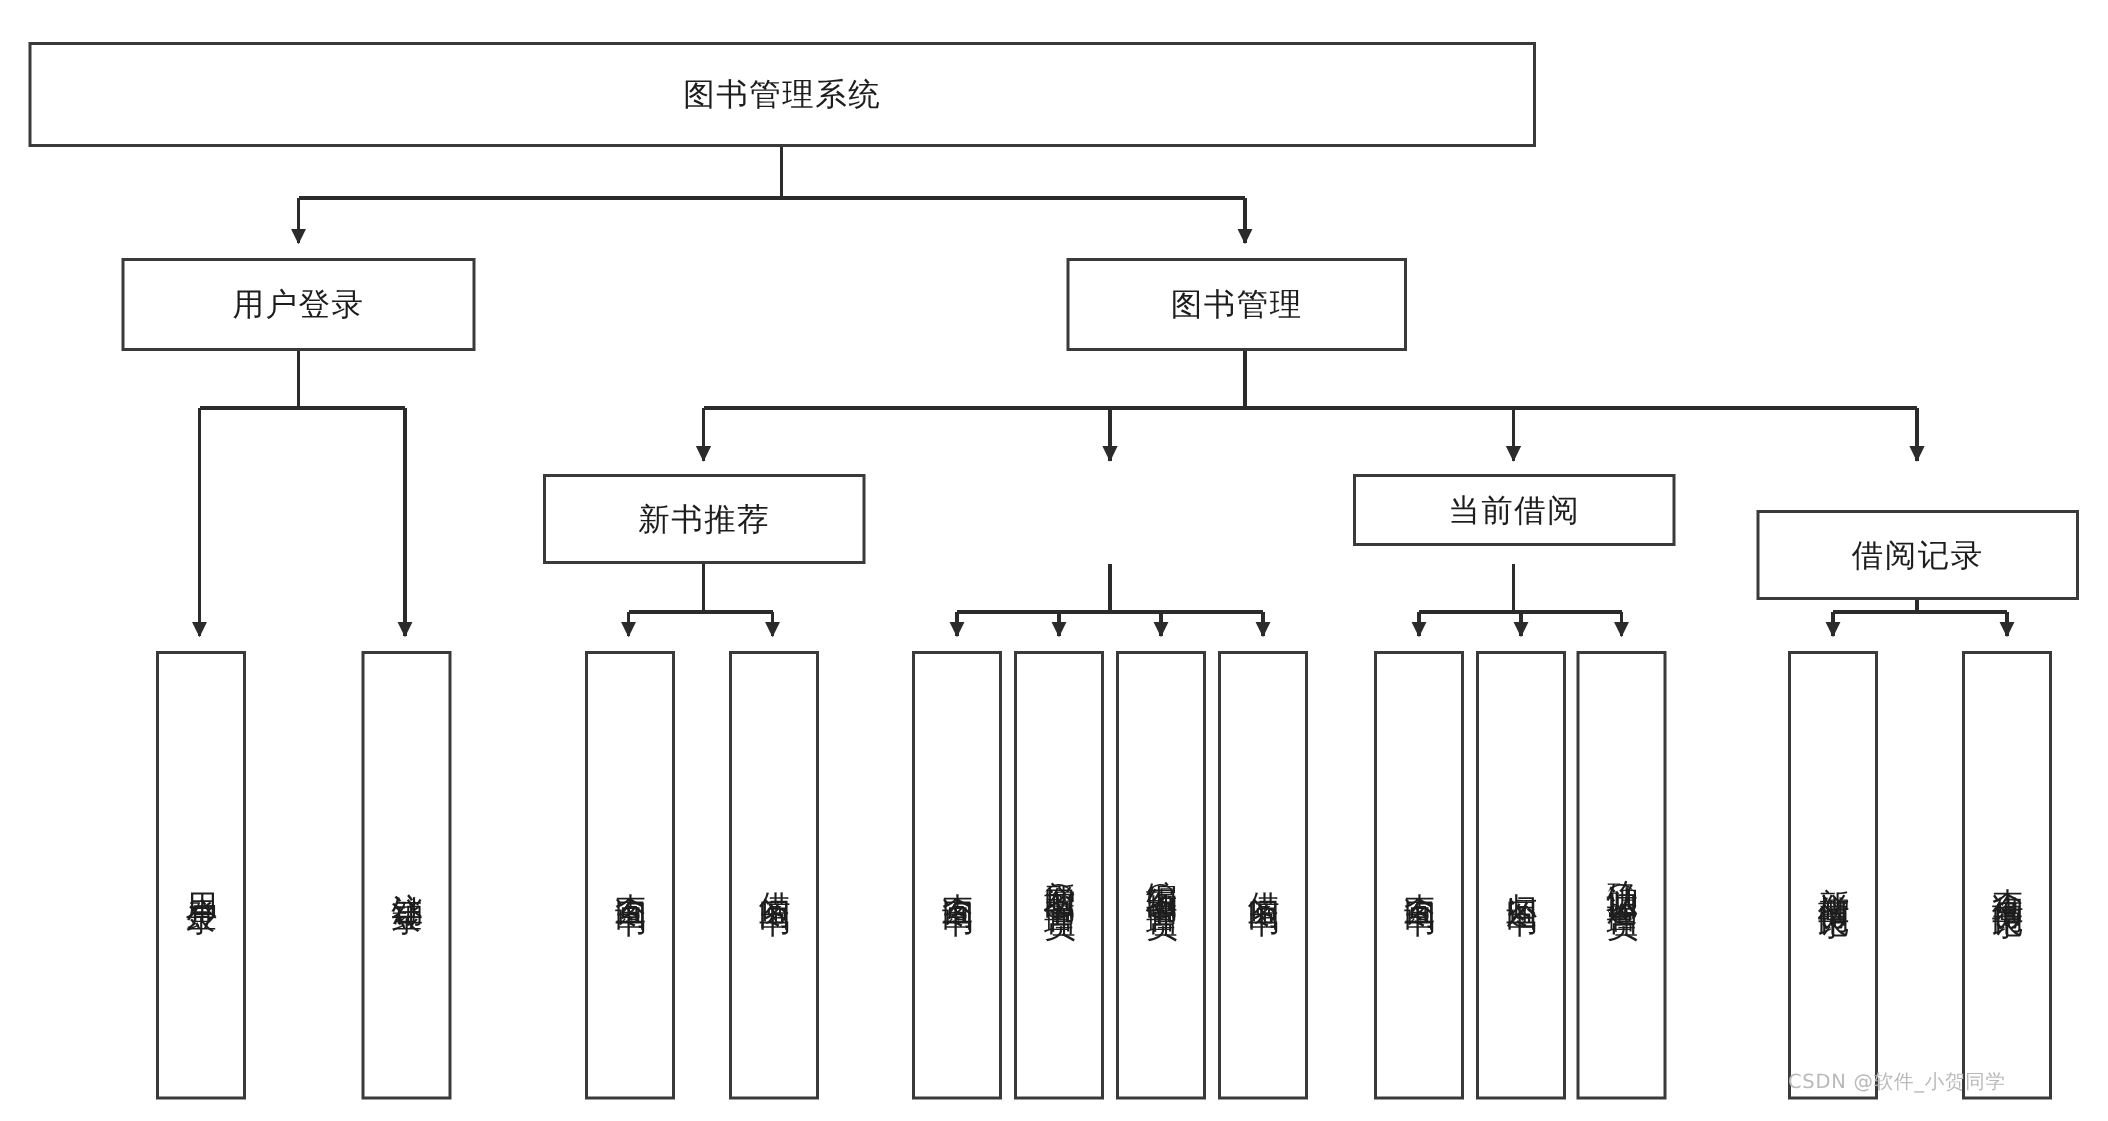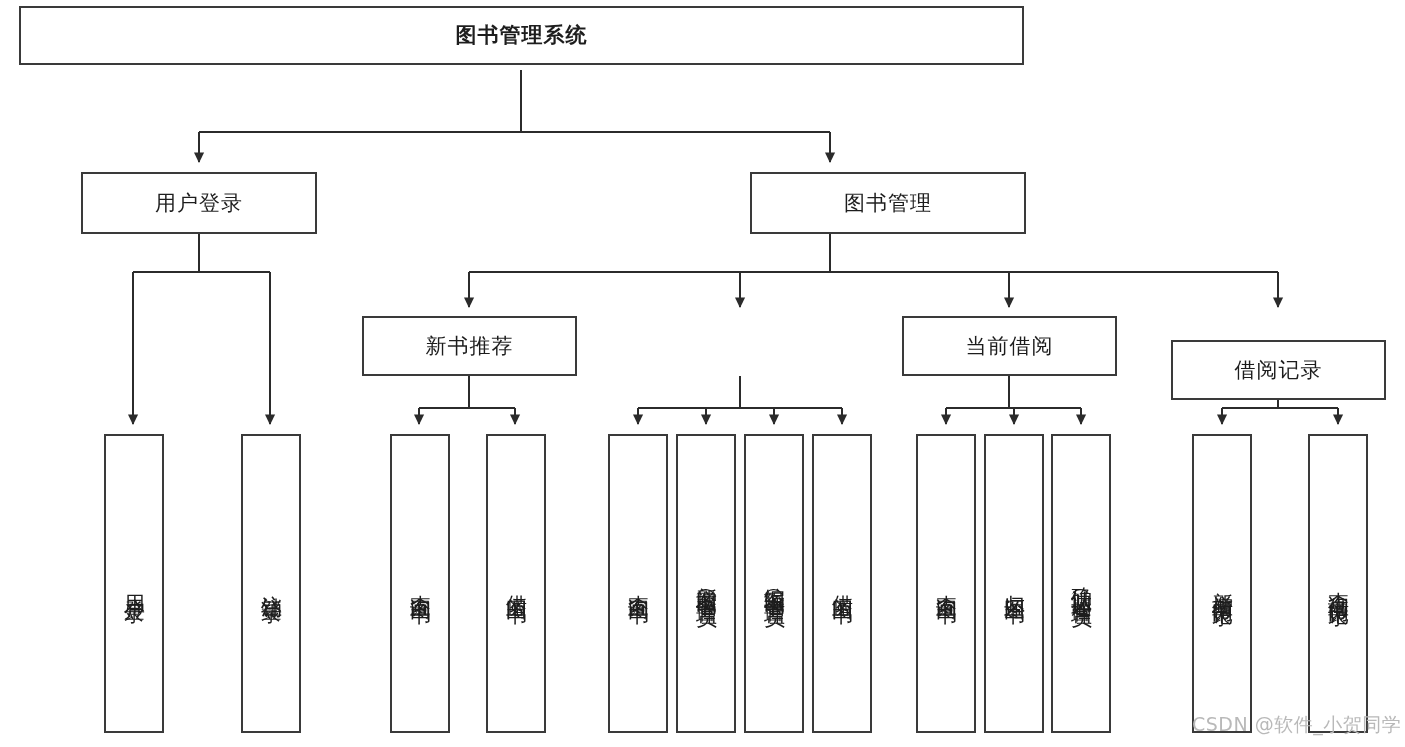--- a/index.html
+++ b/index.html
@@ -44,21 +44,21 @@
     text-orientation:upright;
     font-size:21px;
     letter-spacing:3px;
     line-height:1.0;
     max-height:100%;
   }
 
   .watermark{
     position:absolute;
     left:1192px;top:712px;
-    font-size:19px;
+    font-size:13px;
     color:#b9b9b9;
     letter-spacing:0.5px;
     white-space:nowrap;
     pointer-events:none;
   }
 </style>
 </head>
 <body>
 
 <div id="stage">
@@ -106,38 +106,38 @@
       <path d="M1014,408 L1014,424" marker-end="url(#arr)"></path>
       <path d="M1081,408 L1081,424" marker-end="url(#arr)"></path>
 
       <path d="M1278,376 L1278,408"></path>
       <path d="M1222,408 L1338,408"></path>
       <path d="M1222,408 L1222,424" marker-end="url(#arr)"></path>
       <path d="M1338,408 L1338,424" marker-end="url(#arr)"></path>
     </g>
   </svg>
 
-  <div class="node h-node" style="left:19px;top:6px;width:1005px;height:59px;font-weight:bold;">
+  <div class="node h-node" style="left:19px;top:28px;width:1005px;height:70px;">
     <span class="lbl">图书管理系统</span>
   </div>
 
   <div class="node h-node" style="left:81px;top:172px;width:236px;height:62px;">
     <span class="lbl">用户登录</span>
   </div>
 
-  <div class="node h-node" style="left:711px;top:172px;width:276px;height:62px;margin-left:39px;">
+  <div class="node h-node" style="left:711px;top:172px;width:227px;height:62px;">
     <span class="lbl">图书管理</span>
   </div>
 
   <div class="node h-node" style="left:362px;top:316px;width:215px;height:60px;">
     <span class="lbl">新书推荐</span>
   </div>
 
 
-  <div class="node h-node" style="left:902px;top:316px;width:215px;height:60px;">
+  <div class="node h-node" style="left:902px;top:316px;width:215px;height:48px;">
     <span class="lbl">当前借阅</span>
   </div>
 
   <div class="node h-node" style="left:1171px;top:316px;width:215px;height:60px;margin-top:24px;">
     <span class="lbl">借阅记录</span>
   </div>
 
   <div class="node v-node" style="left:104px;top:434px;width:60px;height:299px;">
     <span class="lbl">用户登录</span>
   </div>

